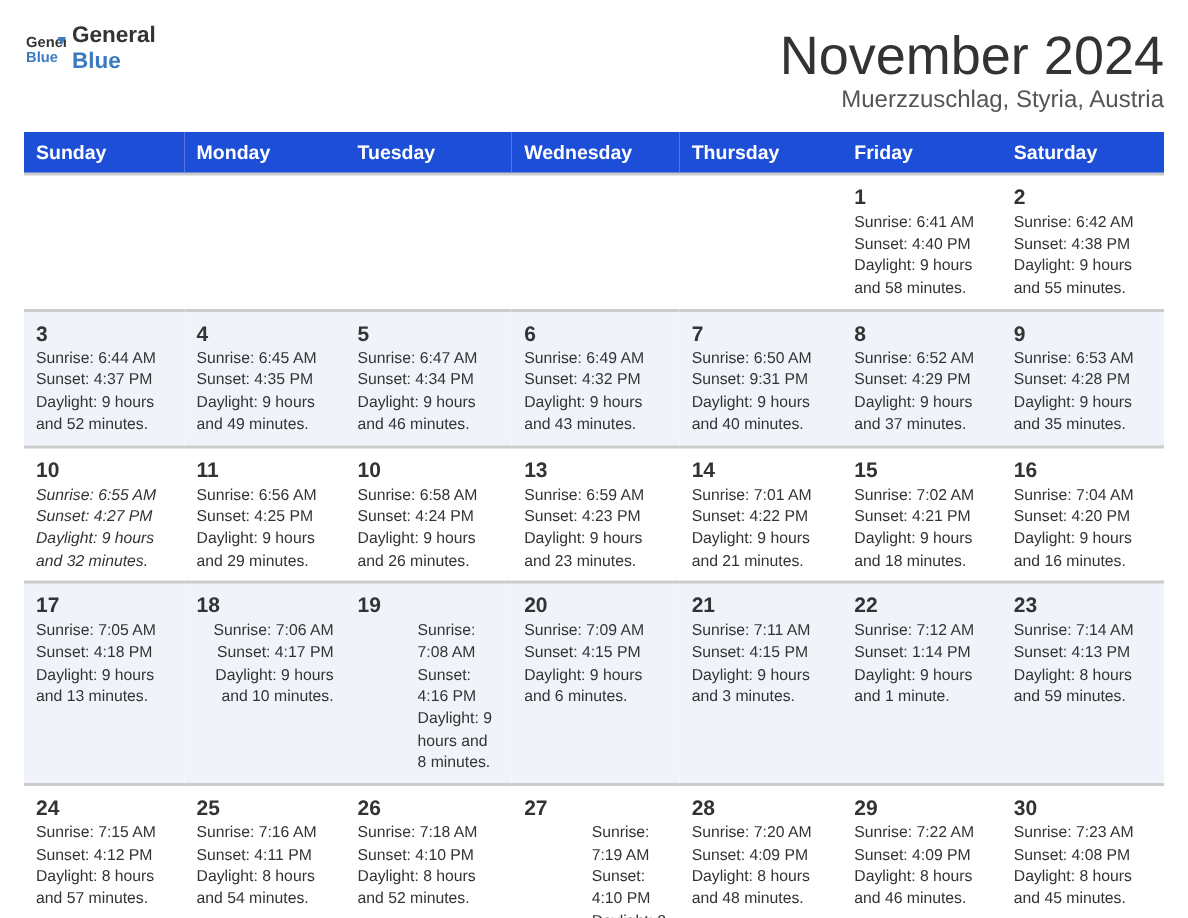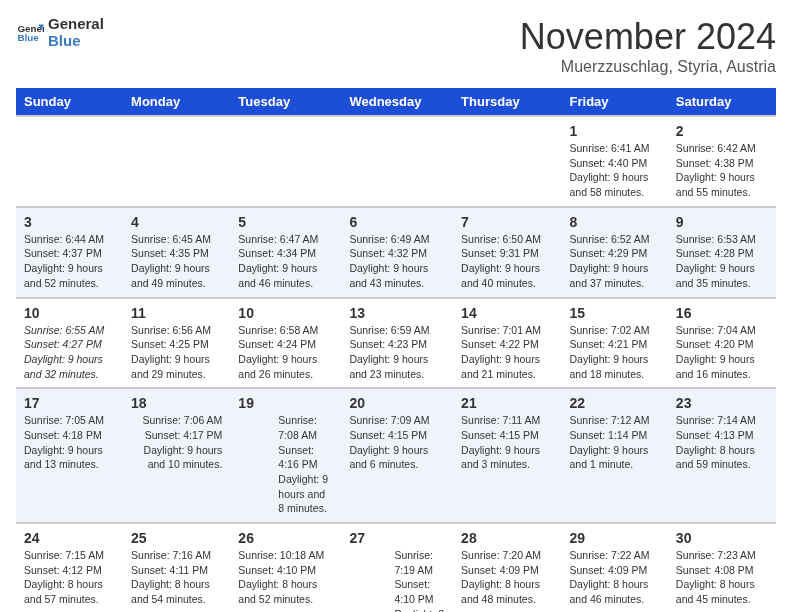--- a/index.html
+++ b/index.html
@@ -278,21 +278,21 @@
 Daylight: 8 hours and 57 minutes.</div>
         </td>
         <td>
           <span class="day-num">25</span>
           <div class="day-info" style="white-space: pre-line;">Sunrise: 7:16 AM
 Sunset: 4:11 PM
 Daylight: 8 hours and 54 minutes.</div>
         </td>
         <td>
           <span class="day-num">26</span>
-          <div class="day-info" style="white-space: pre-line;">Sunrise: 10:18 AM
+          <div class="day-info" style="white-space: pre-line;">Sunrise: 7:18 AM
 Sunset: 4:10 PM
 Daylight: 8 hours and 52 minutes.</div>
         </td>
         <td>
           <span class="day-num">27</span>
           <div class="day-info" style="white-space: pre-line; margin-left: 45px;">Sunrise: 7:19 AM
 Sunset: 4:10 PM
 Daylight: 8 hours and 50 minutes.</div>
         </td>
         <td>

